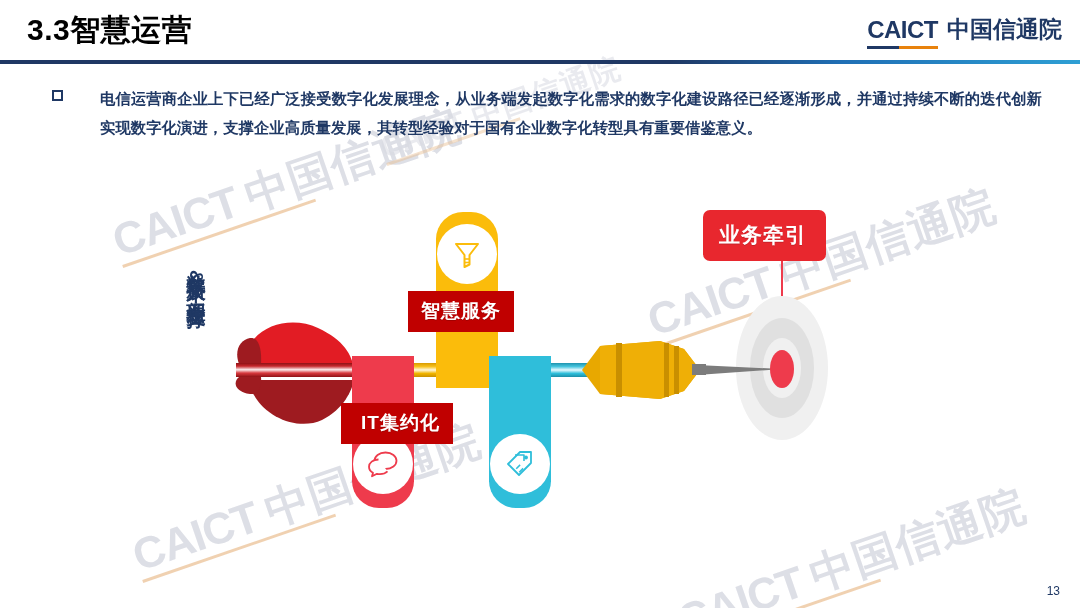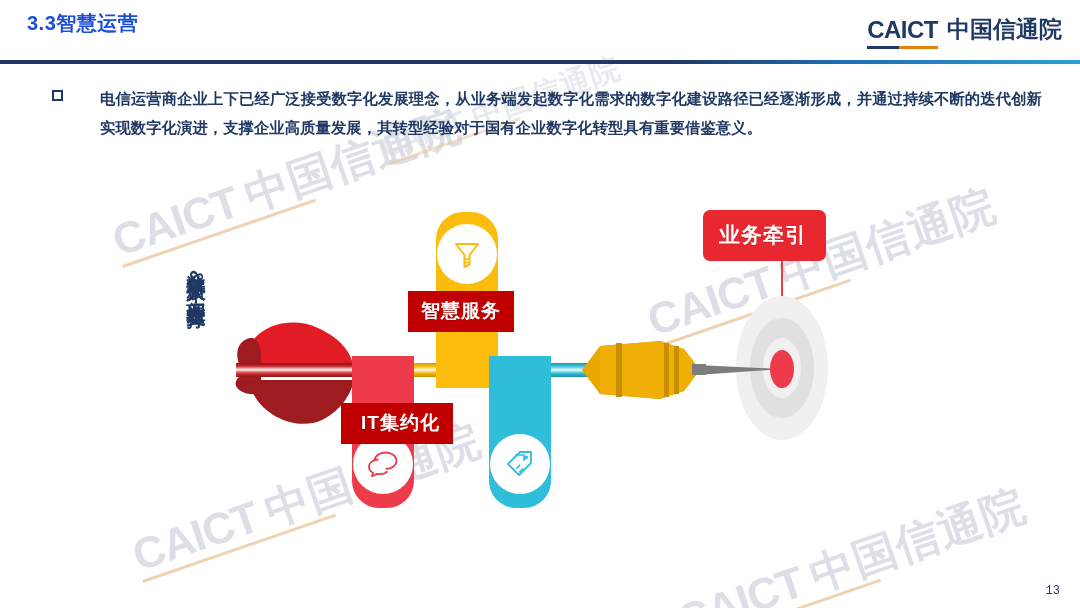--- a/index.html
+++ b/index.html
@@ -22,21 +22,21 @@
       letter-spacing:1px;
       font-family:"Liberation Sans","DejaVu Sans",sans-serif;}
   .wm .cai{letter-spacing:-1px;}
   .wm .cn{margin-left:10px;}
   .wm .ul{display:block;height:3px;background:#e8bb8c;opacity:.8;margin-top:-6px;width:56%;}
 
   
   .header{position:absolute;left:0;top:0;width:1080px;height:62px;z-index:5;}
   .title{
     position:absolute;left:27px;top:10px;
-    font-size:20px;font-weight:bold;color:#1d4ed8;letter-spacing:.5px;
+    font-size:30px;font-weight:bold;color:#000000;letter-spacing:.5px;
   }
   .hr-bar{position:absolute;left:0;top:60px;width:1080px;height:4px;
      background:linear-gradient(to right,#1f3864 0%,#1f3864 62%,#1f6fb5 78%,#2e9fd4 100%);}
   .logo{position:absolute;right:18px;top:14px;display:flex;align-items:flex-end;z-index:6;}
   .logo-caict{font-size:24px;font-weight:bold;color:#1f3864;letter-spacing:-.5px;
       position:relative;padding-bottom:5px;font-family:"Liberation Sans","DejaVu Sans",sans-serif;}
   .logo-caict:after{content:"";position:absolute;left:0;bottom:0;width:100%;height:3px;
       background:linear-gradient(to right,#1f3864 0 45%,#e8820c 45% 100%);}
   .logo-cn{font-size:23px;font-weight:bold;color:#1f3864;margin-left:9px;padding-bottom:4px;}
 
@@ -82,21 +82,21 @@
     padding:7px 13px 8px;white-space:nowrap;
     text-shadow:0 1px 0 rgba(0,0,0,.15);
   }
   .chip.bright{background:#E8272E;border-radius:7px;font-size:21px;padding:11px 19px 12px;}
 
   
   .connector{position:absolute;background:#EE3B4C;width:2px;z-index:3;}
 
   
   .pageno{position:absolute;right:20px;bottom:10px;font-size:12px;color:#1f3864;z-index:9;
-          font-family:Liberation Mono, monospace;}
+          font-family:Liberation Sans, sans-serif;}
 </style>
 </head>
 <body>
 
 <div id="slide">
 
   <div class="wm-layer">
     <div class="wm" style="left:105px;top:215px;font-size:44px;">
       <span class="cai">CAICT</span><span class="cn">中国信通院</span>
       <span class="ul"></span>

